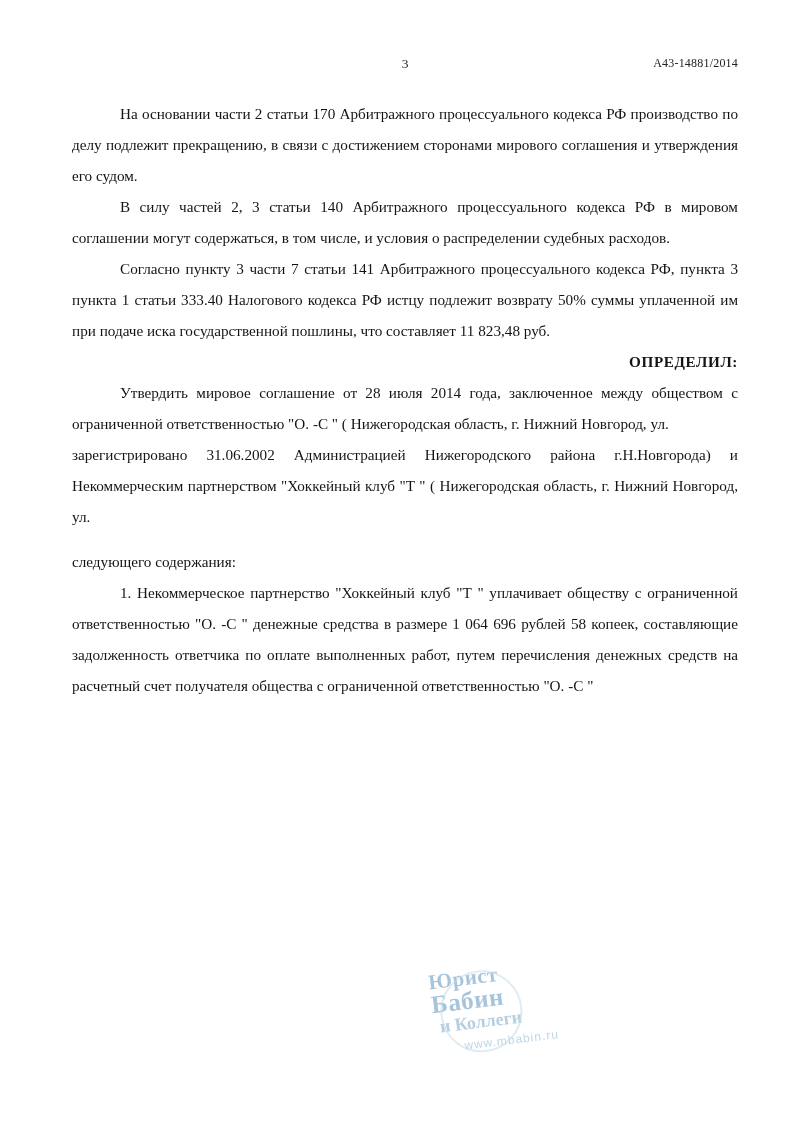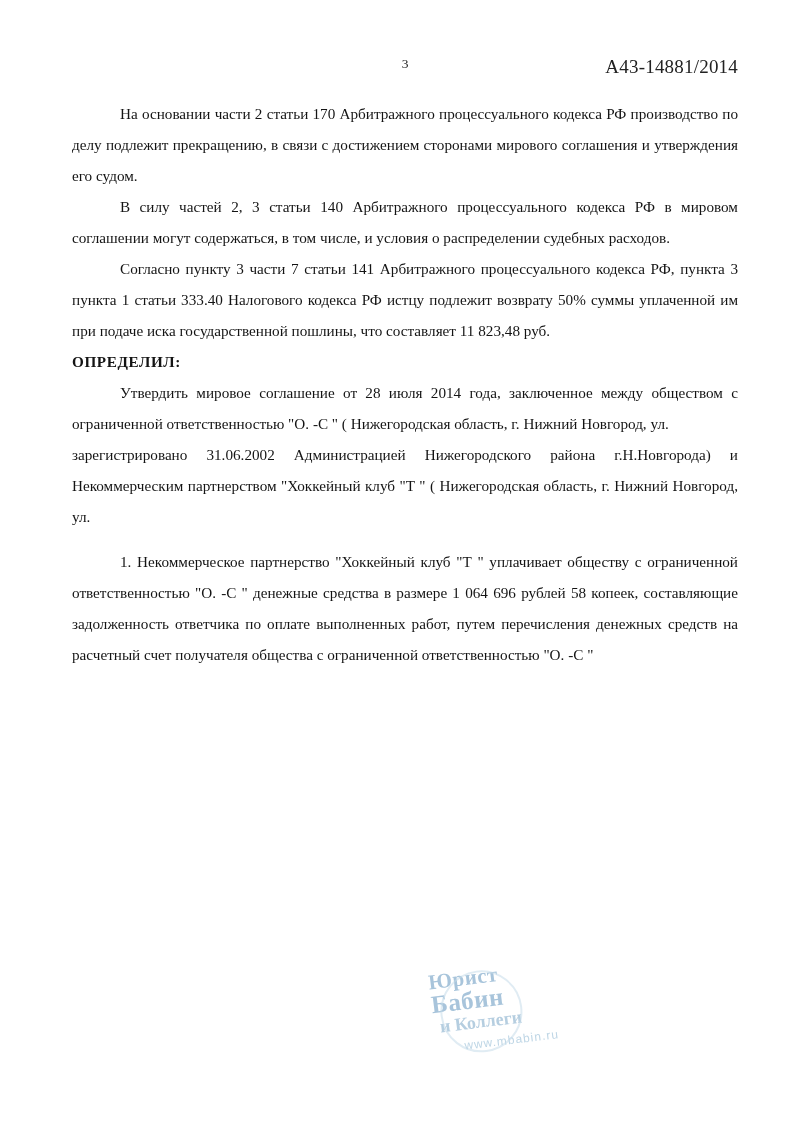--- a/index.html
+++ b/index.html
@@ -32,40 +32,40 @@
     left: 50%;
     transform: translateX(-50%);
     top: 0;
     font-size: 13.5px;
     color: #222;
   }
   .case-number {
     position: absolute;
     right: 0;
     top: 0;
-    font-size: 19px;
+    font-size: 12px;
     letter-spacing: 0.2px;
     color: #222;
   }
   .body-text p {
     margin: 0 0 0 0;
     font-size: 15.2px;
     line-height: 31px;
     text-align: justify;
     text-justify: inter-word;
     color: #141414;
   }
   .body-text p.indent {
     text-indent: 48px;
   }
   .body-text p.noindent {
     text-indent: 0;
   }
   .body-text p.center {
-    text-align: left;
+    text-align: right;
     text-indent: 0;
     font-weight: bold;
     letter-spacing: 0.6px;
   }
   .gap-medium { height: 14px; }
   .watermark {
     position: absolute;
     left: 432px;
     top: 952px;
     width: 300px;
@@ -131,20 +131,21 @@
   </div>
 
   <div class="body-text">
     <p class="indent">На основании части 2 статьи 170 Арбитражного процессуального кодекса РФ производство по делу подлежит прекращению, в связи с достижением сторонами мирового соглашения и утверждения его судом.</p>
     <p class="indent">В силу частей 2, 3 статьи 140 Арбитражного процессуального кодекса РФ в мировом соглашении могут содержаться, в том числе, и условия о распределении судебных расходов.</p>
     <p class="indent">Согласно пункту 3 части 7 статьи 141 Арбитражного процессуального кодекса РФ, пункта 3 пункта 1 статьи 333.40 Налогового кодекса РФ истцу подлежит возврату 50% суммы уплаченной им при подаче иска государственной пошлины, что составляет 11 823,48 руб.</p>
     <p class="center">ОПРЕДЕЛИЛ:</p>
     <p class="indent">Утвердить мировое соглашение от 28 июля 2014 года, заключенное между обществом с ограниченной ответственностью "О.       -С      " (            Нижегородская область,  г. Нижний Новгород,  ул.</p>
     <p class="noindent">               зарегистрировано 31.06.2002 Администрацией Нижегородского района г.Н.Новгорода) и Некоммерческим партнерством "Хоккейный клуб "Т            " (  Нижегородская область, г. Нижний Новгород, ул.</p>
     <div class="gap-medium"></div>
+    <p class="noindent">следующего содержания:</p>
     <p class="indent">1. Некоммерческое партнерство "Хоккейный клуб "Т            " уплачивает обществу с ограниченной ответственностью "О.        -С        " денежные средства в размере 1 064 696 рублей 58 копеек, составляющие задолженность ответчика по оплате выполненных работ, путем перечисления денежных средств на расчетный счет получателя общества с ограниченной  ответственностью  "О.       -С       "</p>
   </div>
 
   <div class="watermark">
     <div class="wm-seal"></div>
     <div class="wm-line1">Юрист</div>
     <div class="wm-line2">Бабин</div>
     <div class="wm-line3">и Коллеги</div>
     <div class="wm-line4">www.mbabin.ru</div>
   </div>

